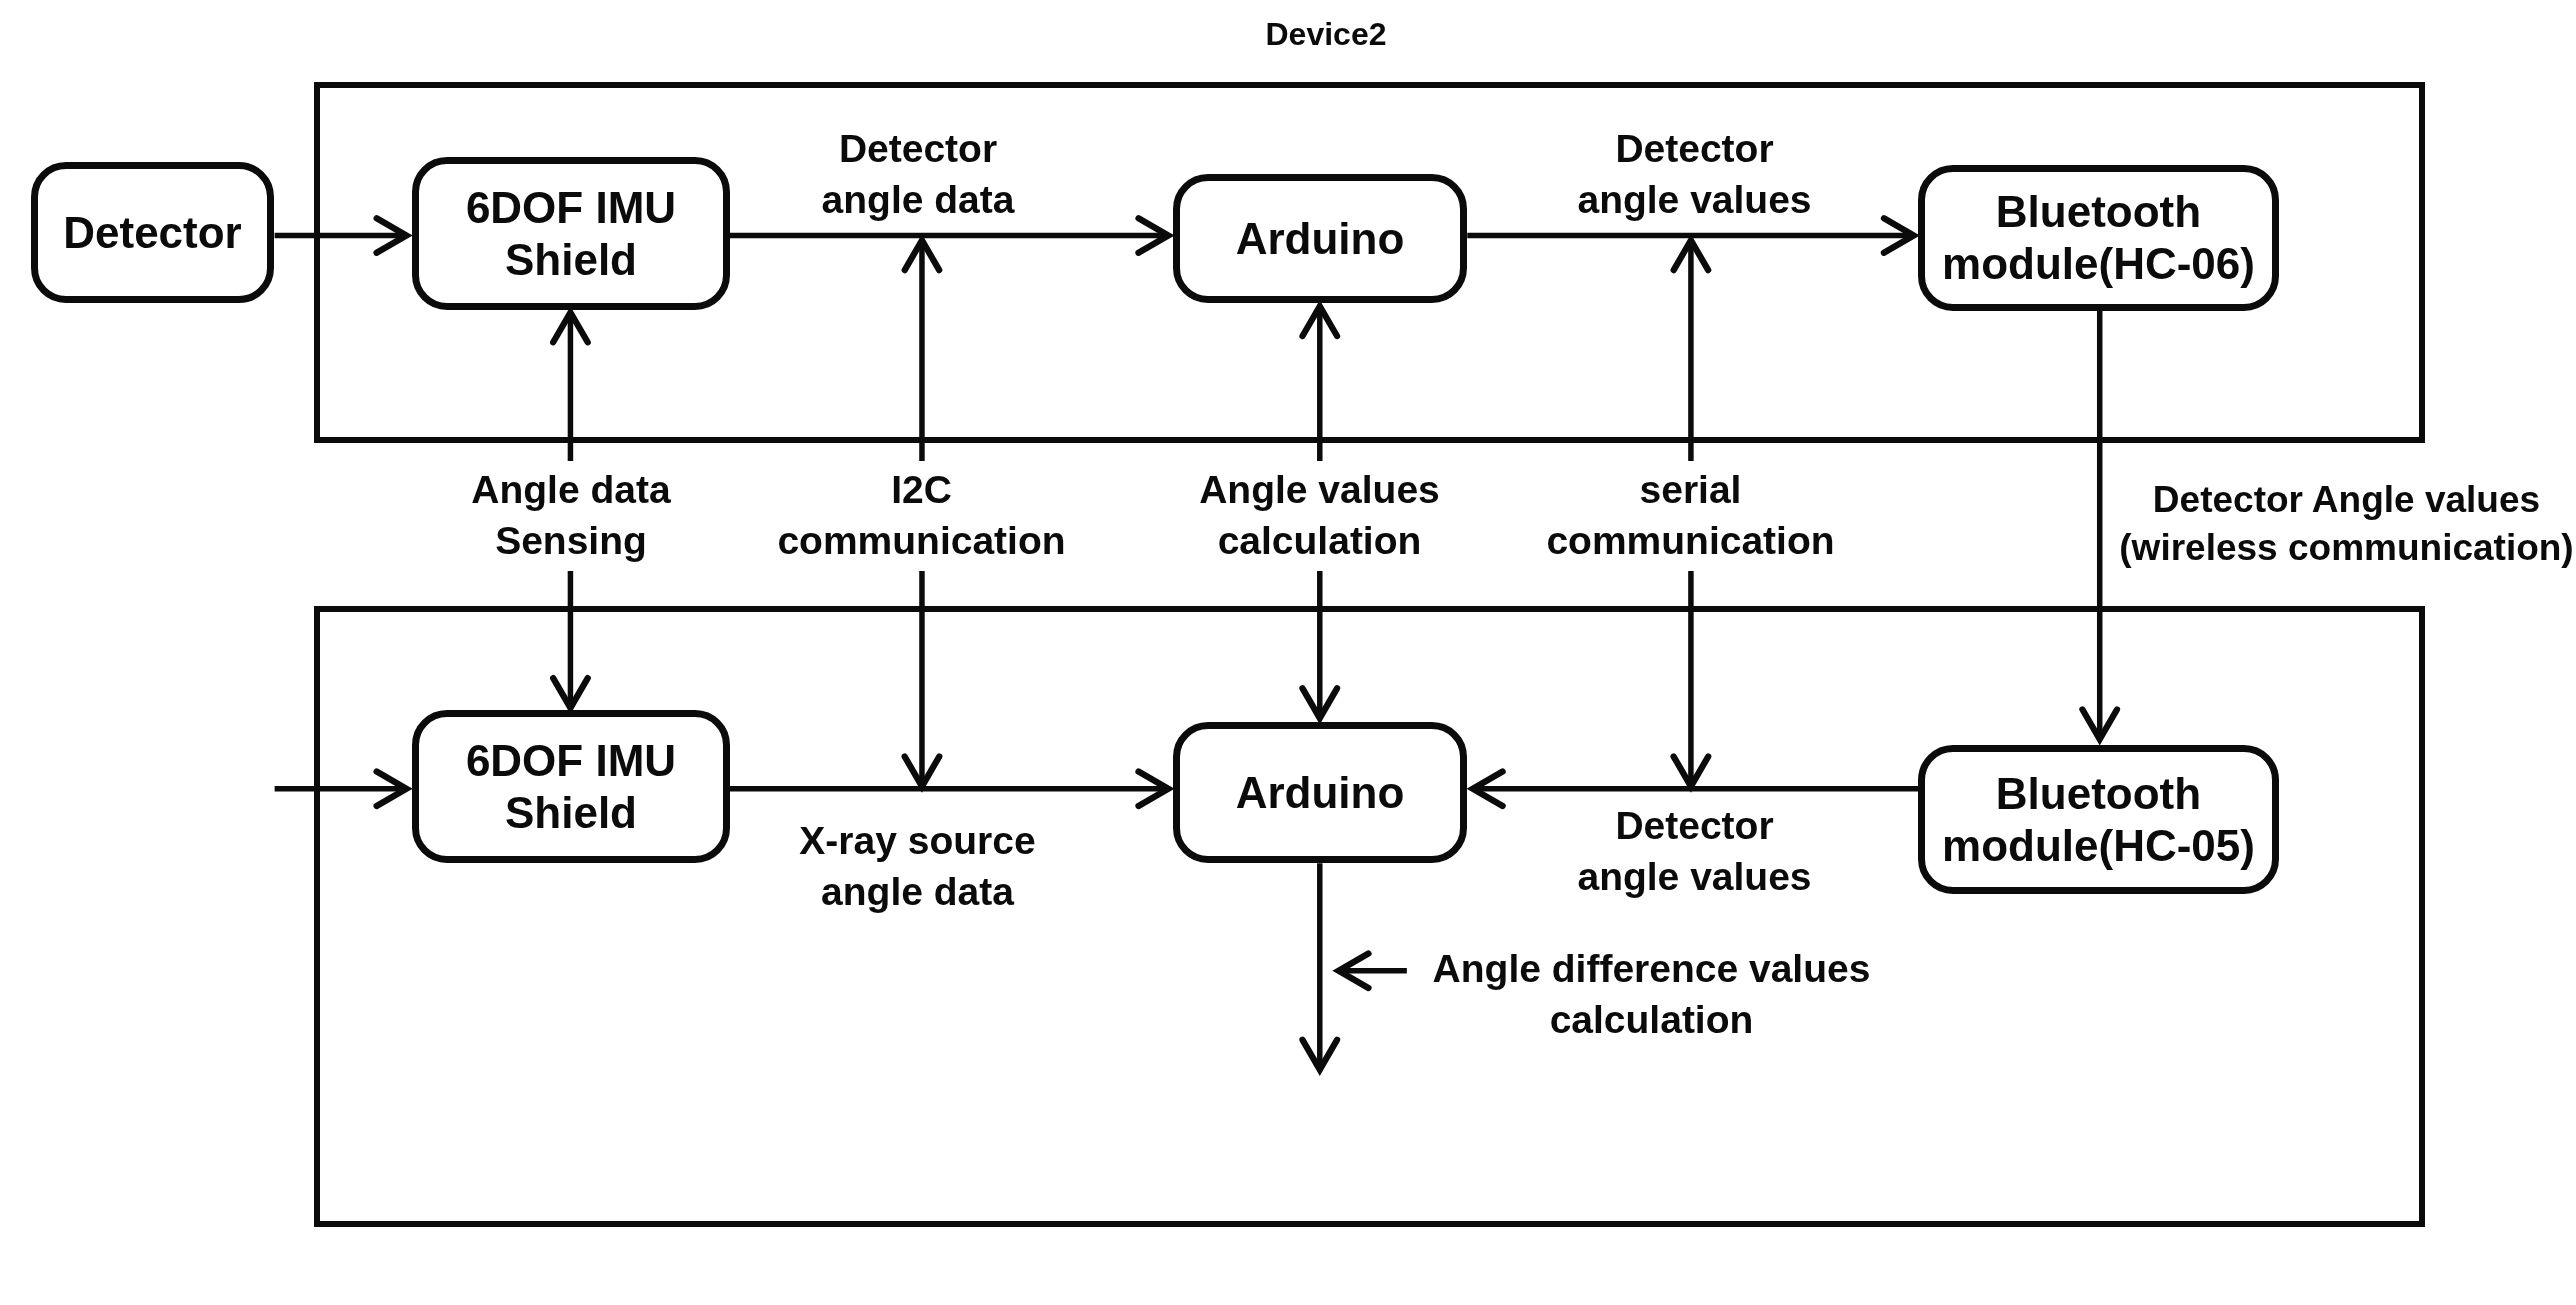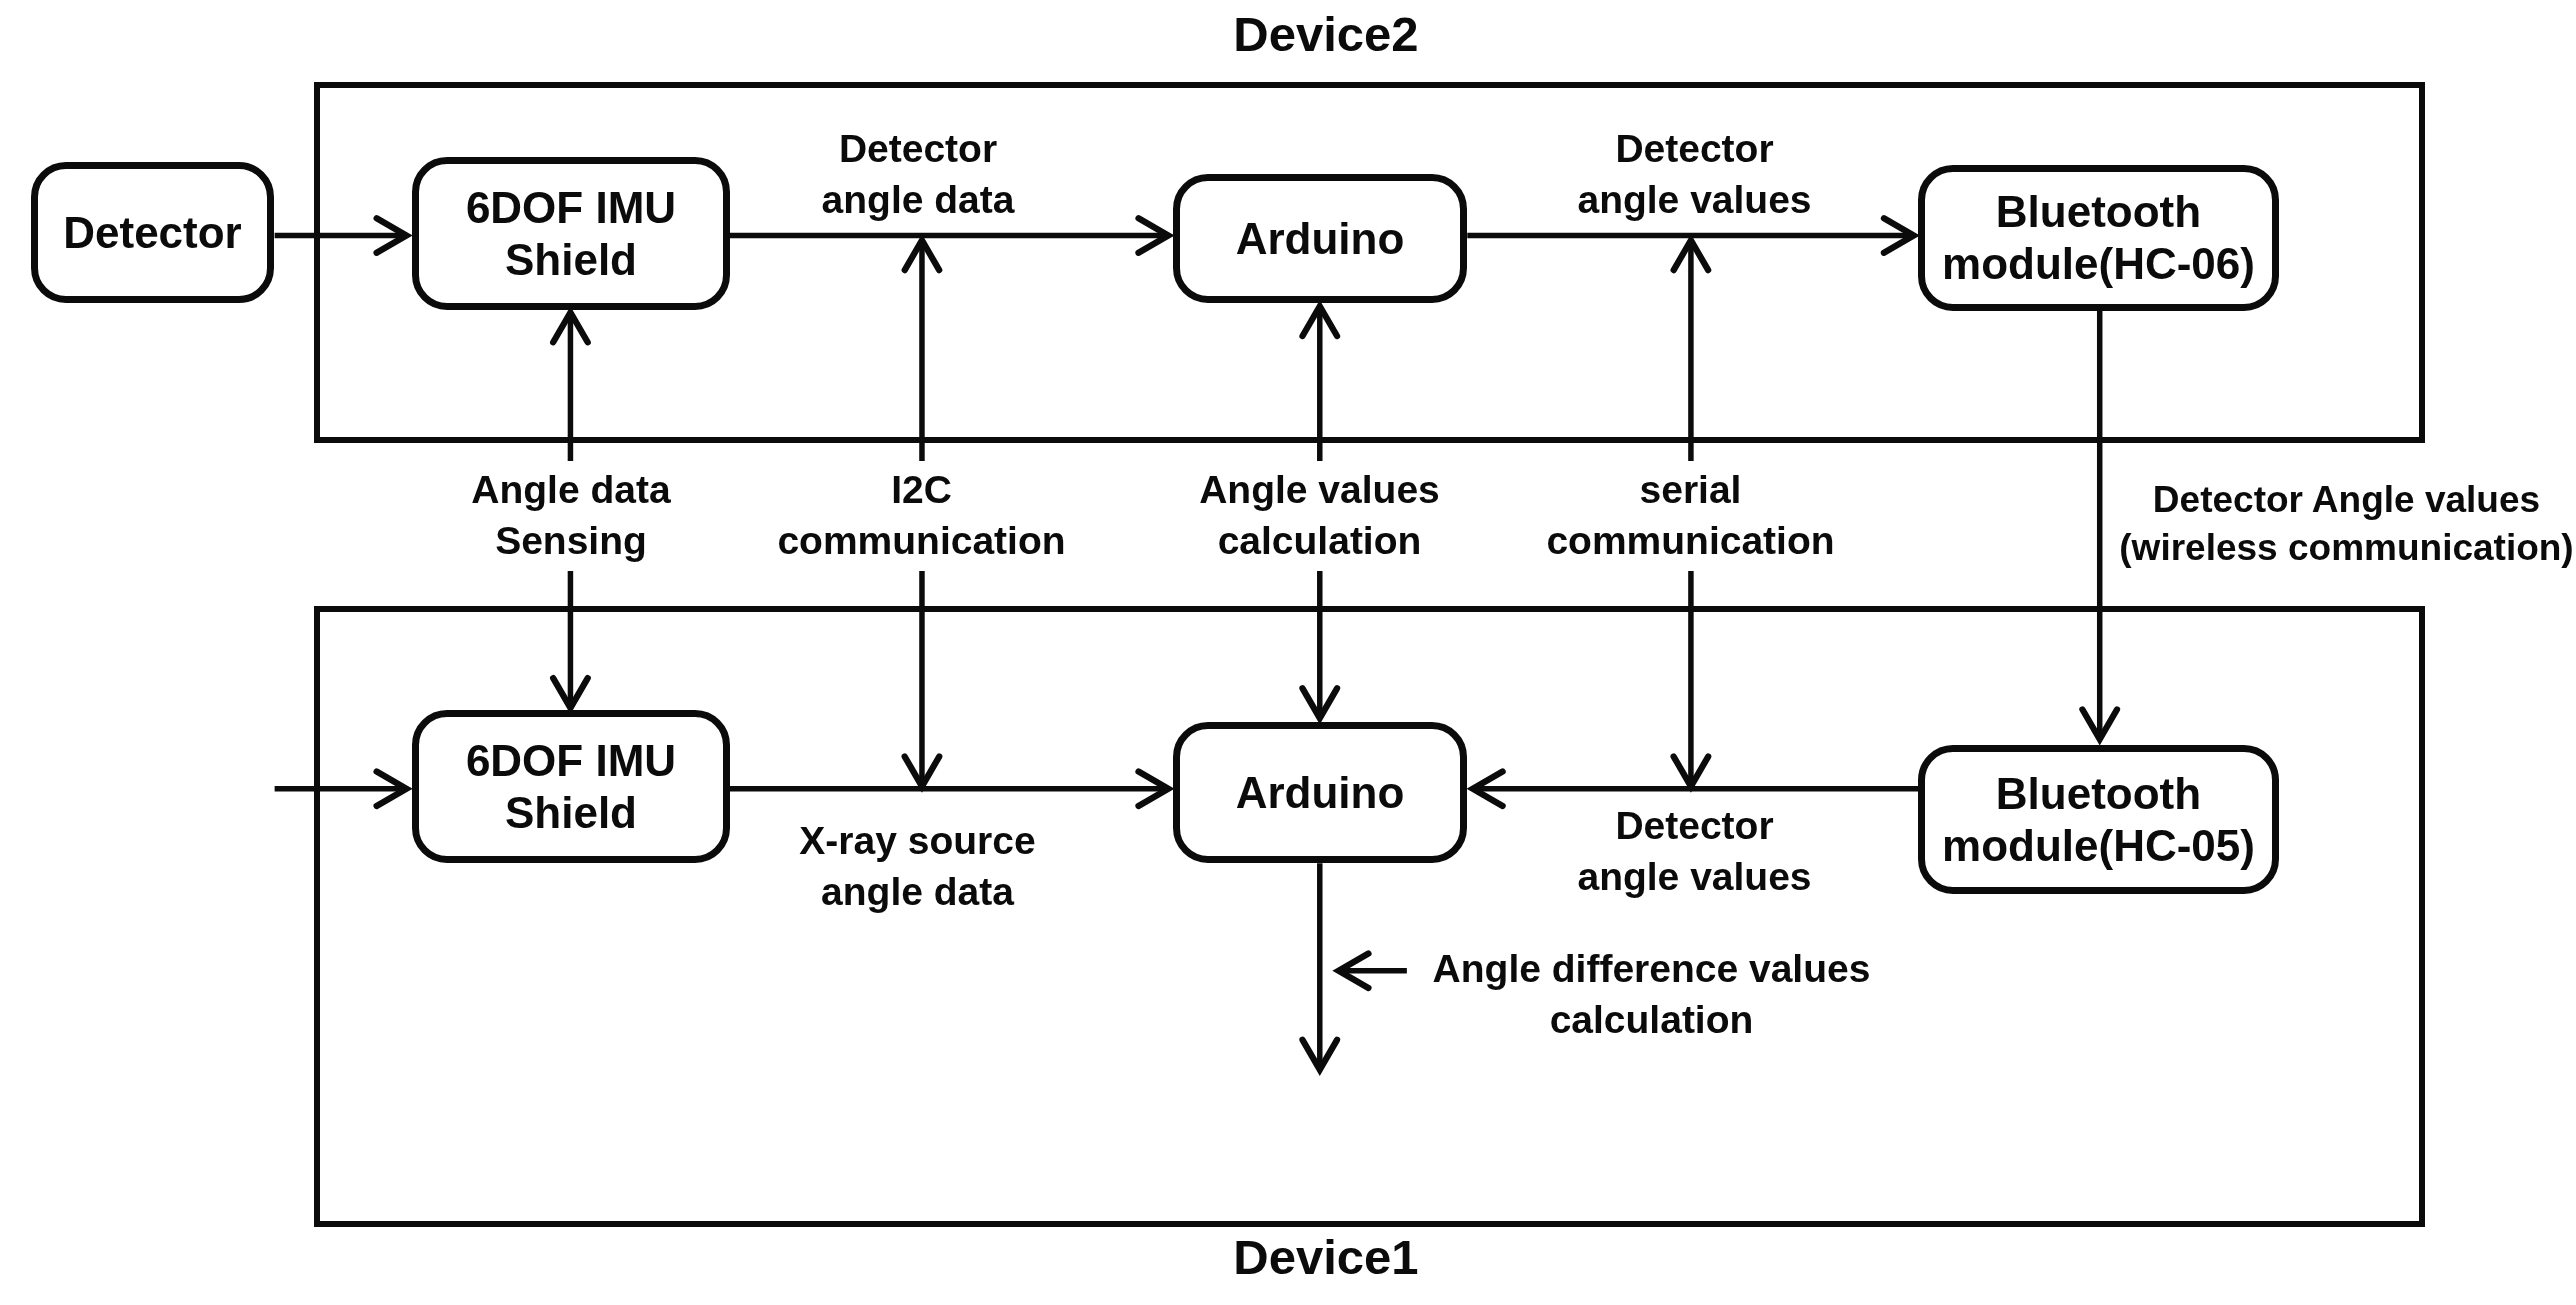--- a/index.html
+++ b/index.html
@@ -40,34 +40,33 @@
     white-space:pre-line;
     font-size:39px;font-weight:700;line-height:1.3;
     z-index:4;
   }
   .lbl.mask{background:#ffffff;}
   .lbl.small{font-size:37px;}
   .dev-title{
     position:absolute;
     display:flex;align-items:center;justify-content:center;
     text-align:center;
-    font-size:49px;font-weight:700;
+    font-size:32px;font-weight:700;
     z-index:3;
   }
 </style>
 </head>
 <body>
 
 <div class="canvas">
 
   <div class="frame" style="left:314px;top:82px;width:2099px;height:349px;"></div>
   <div class="frame" style="left:314px;top:606px;width:2099px;height:609px;"></div>
 
   <div class="dev-title" style="left:1130px;top:6.3px;width:392px;height:56px;">Device2</div>
-  <div class="dev-title" style="left:1130px;top:1229px;width:392px;height:56px;">Device1</div>
 
   <svg class="wires" viewBox="0 0 3283 1664">
     <defs>
       <marker id="arr" viewBox="0 0 64 64" markerWidth="64" markerHeight="64" markerUnits="userSpaceOnUse" refX="48" refY="32" orient="auto-start-reverse">
         <path d="M12,10 L50,32 L12,54" fill="none" stroke="#0b0b0b" stroke-width="8" stroke-linejoin="miter" stroke-linecap="round"></path>
       </marker>
     </defs>
     <g stroke="#0b0b0b" stroke-width="7" fill="none">
       <path d="M350,300 H516" marker-end="url(#arr)"></path>
       <path d="M930,300 H1487" marker-end="url(#arr)"></path>

